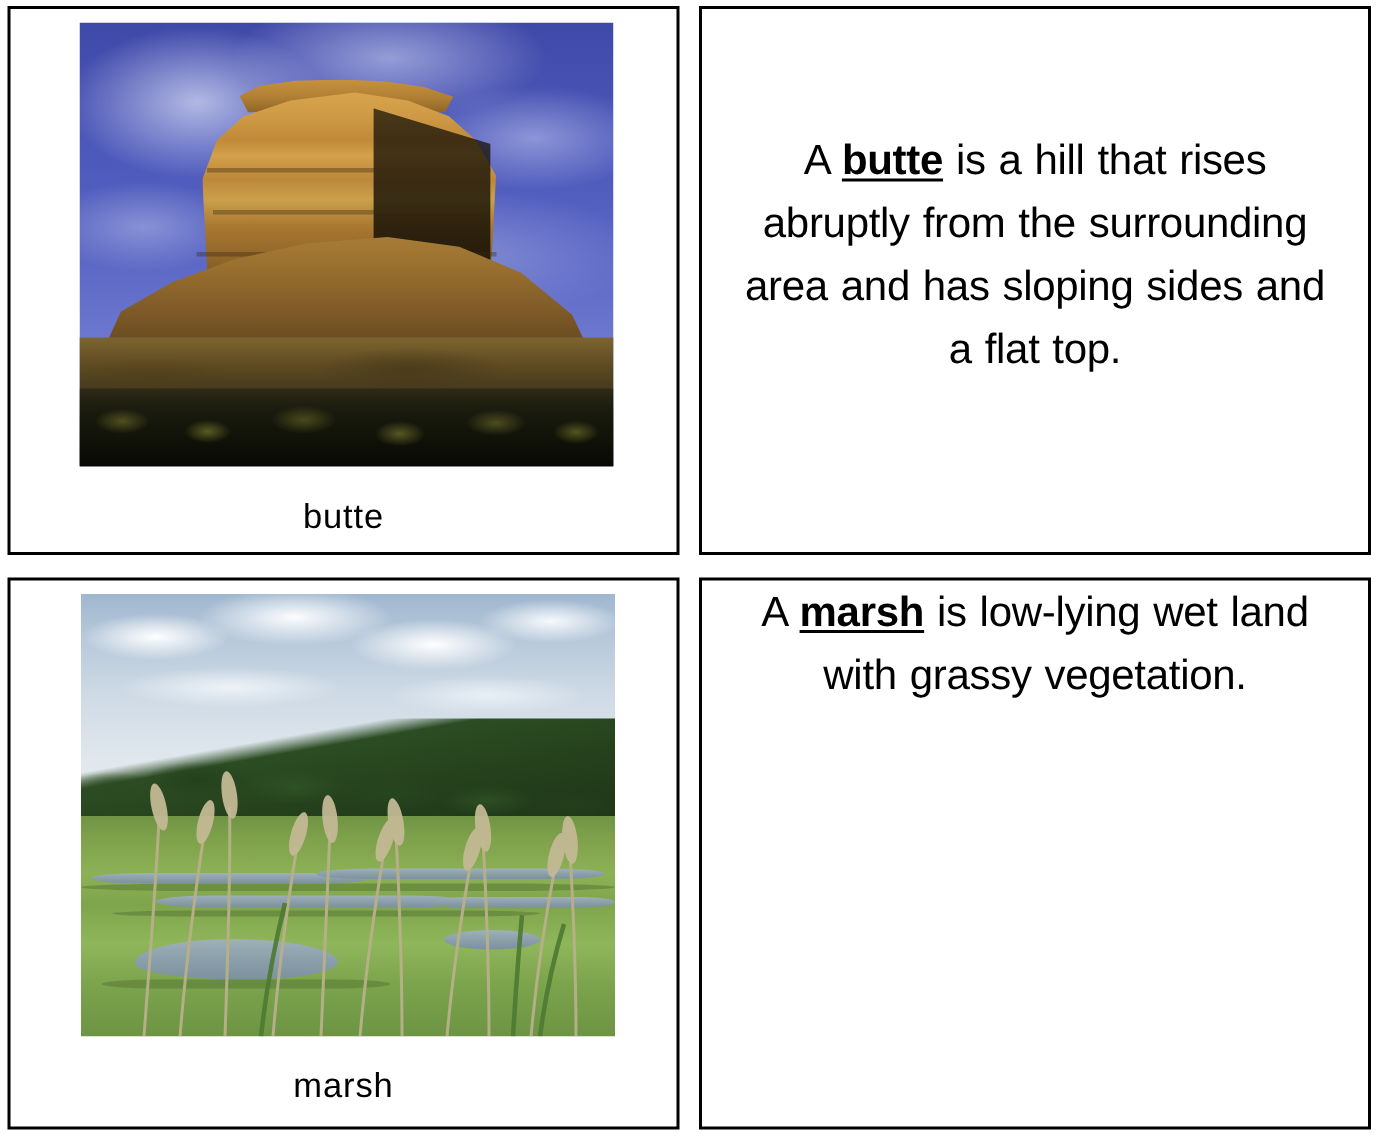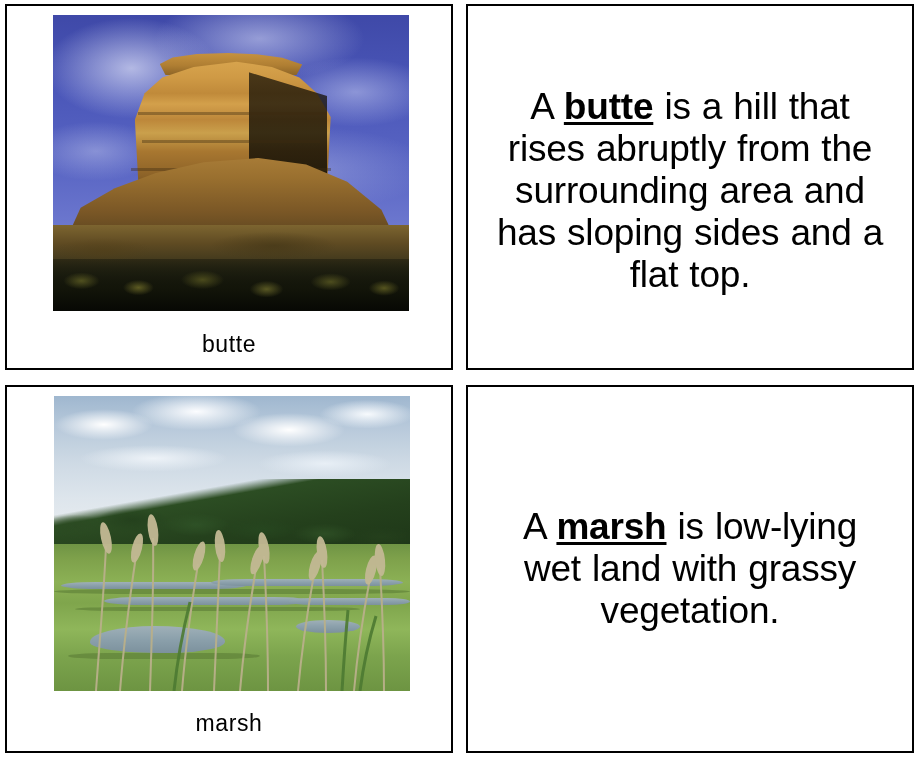--- a/index.html
+++ b/index.html
@@ -68,32 +68,31 @@
   .card-pic-tl .photo-caption { top: 325px; }
   .card-pic-bl .photo-caption { top: 323px; }
 
   
   .definition {
     position: absolute;
     left: 24px;
     right: 24px;
     text-align: center;
     font-family: "Liberation Sans", sans-serif;
-    font-size: 37px;
+    font-size: 28px;
     line-height: 42px;
     letter-spacing: -0.2px;
     color: #000000;
     word-spacing: 1px;
   }
   .card-txt-tr .definition { top: 80px; }
   .card-txt-br .definition {
     top: 0;
     bottom: 0;
     display: flex;
-    align-items: center;
     justify-content: center;
   }
   .definition .term {
     font-weight: bold;
     text-decoration: underline;
     text-underline-offset: 3px;
   }
 
   
   .butte-sky {

